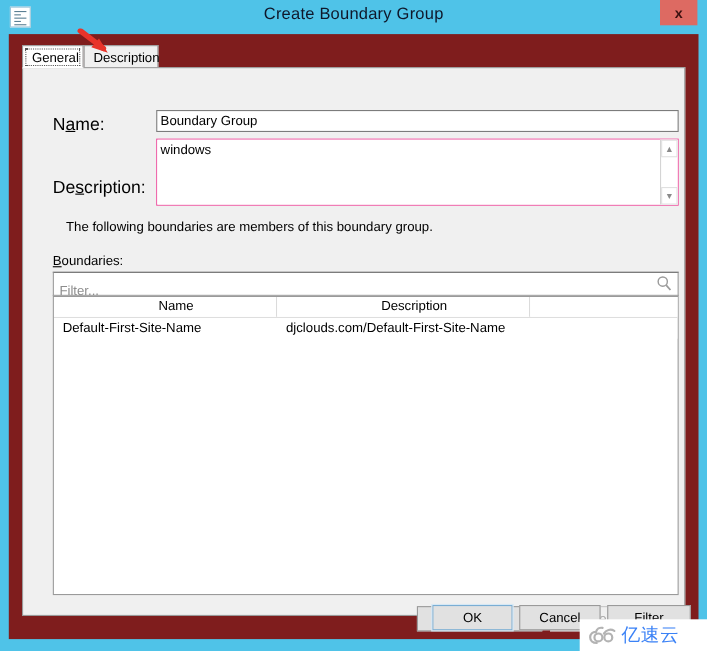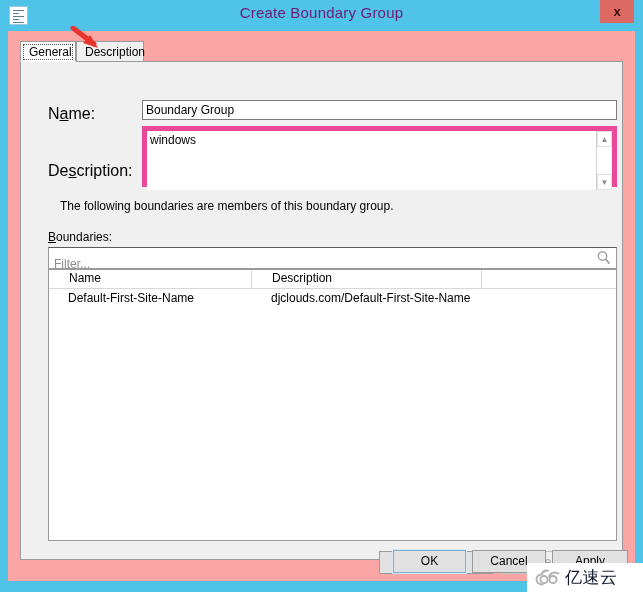--- a/index.html
+++ b/index.html
@@ -50,21 +50,21 @@
     background: #5b7f93;
     margin-bottom: 2px;
   }
   #title-icon .lines i.short { width: 6px; }
   #title-text {
     position: absolute;
     left: 0; top: 4px;
     width: 643px;
     text-align: center;
     font-size: 15px;
-    color: #701a75;
+    color: #0f172a;
     font-family: "Liberation Sans", sans-serif;
     letter-spacing: 0.2px;
   }
   #close-button {
     position: absolute;
     right: 9px; top: 0px;
     width: 34px; height: 23px;
     background: #dd6a62;
     color: #3b1110;
     font-size: 13px;
@@ -72,21 +72,21 @@
     text-align: center;
     line-height: 23px;
     cursor: pointer;
   }
 
   
   #dialog-body {
     position: absolute;
     left: 8px; top: 31px;
     width: 627px; height: 550px;
-    background: #fca5a5;
+    background: #7f1d1d;
   }
 
   
   #tabstrip {
     position: absolute;
     left: 12px; top: 10px;
     height: 21px;
   }
   .tab {
     position: absolute;
@@ -145,21 +145,21 @@
     font-family: "Liberation Sans", sans-serif;
     font-size: 12px;
     padding: 0 3px;
     color: #000;
     outline: none;
   }
   #description-wrap {
     position: absolute;
     left: 121px; top: 64px;
     width: 475px; height: 61px;
-    border: 5px solid #ec4899;
+    border: 1px solid #ec4899;
     background: #ffffff;
     box-sizing: border-box;
   }
   #description-input {
     position: absolute;
     left: 0; top: 0;
     width: 458px; height: 59px;
     box-sizing: border-box;
     border: none;
     resize: none;
@@ -259,37 +259,38 @@
     top: 0;
     height: 18px;
     line-height: 17px;
     font-size: 12px;
     padding-left: 20px;
     box-sizing: border-box;
     border-right: 1px solid #d8d8d8;
     color: #000;
     cursor: pointer;
     background: #ffffff;
+    text-align: center;
   }
   #col-name { left: 0; width: 203px; }
   #col-description { left: 203px; width: 230px; }
   #col-blank { left: 433px; width: 134px; border-right: none; }
   .list-row {
     position: relative;
     height: 19px;
     background: #ffffff;
     cursor: default;
   }
   .cell {
     position: absolute;
     top: 0;
     height: 19px;
     line-height: 18px;
     font-size: 12px;
-    padding-left: 19px;
+    padding-left: 8px;
     box-sizing: border-box;
     white-space: nowrap;
     overflow: hidden;
   }
   .cell.c0 { left: 0; width: 203px; }
   .cell.c1 { left: 203px; width: 230px; }
 
   
   .pushbtn {
     position: absolute;
@@ -385,21 +386,21 @@
     width: 116px; height: 29px;
     background: #ffffff;
     display: flex;
     align-items: center;
     gap: 4px;
     padding-left: 8px;
     box-sizing: border-box;
   }
   #site-watermark-text {
     font-size: 17px;
-    color: #0f172a;
+    color: #3b82f6;
     font-family: "DejaVu Sans", sans-serif;
     letter-spacing: 0.5px;
   }
 </style>
 </head>
 <body>
 
 <div id="window">
 
   <div id="titlebar">
@@ -469,21 +470,21 @@
         </div>
       </div>
 
       <button class="pushbtn" id="btn-add"><span>A</span><span class="acc">d</span><span>d...</span></button>
 
       <button class="pushbtn disabled" id="btn-remove" disabled=""><span></span><span class="acc">R</span><span>emove</span></button>
     </div>
 
     <button id="btn-cancel">Cancel</button>
     <button id="btn-ok">OK</button>
-    <button id="btn-apply">Apply</button>
+    <button id="btn-apply">Filter</button>
   </div>
 
   <svg id="annotation-arrow" viewBox="0 0 40 26">
     <path d="M3,2 L24,18" stroke="#e8342a" stroke-width="5" stroke-linecap="round" fill="none"></path>
     <path d="M28,22 L13,17 L20,9 Z" fill="#e8342a"></path>
   </svg>
 
   <div id="copyright-watermark">© Albert</div>
   <div id="site-watermark">
     <svg width="26" height="18" viewBox="0 0 26 18">

